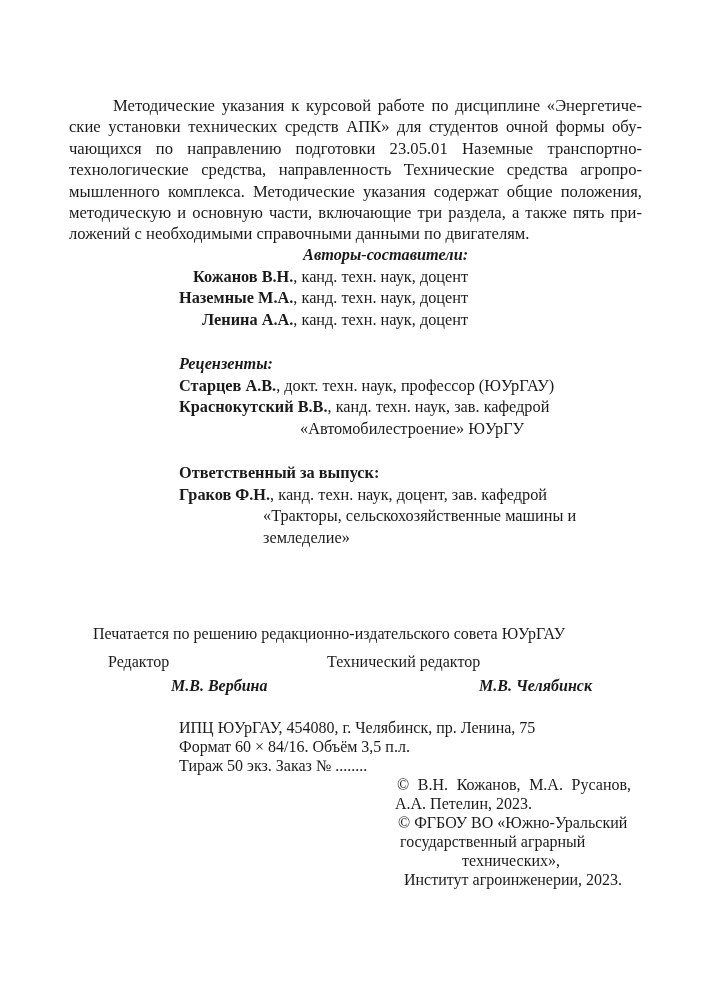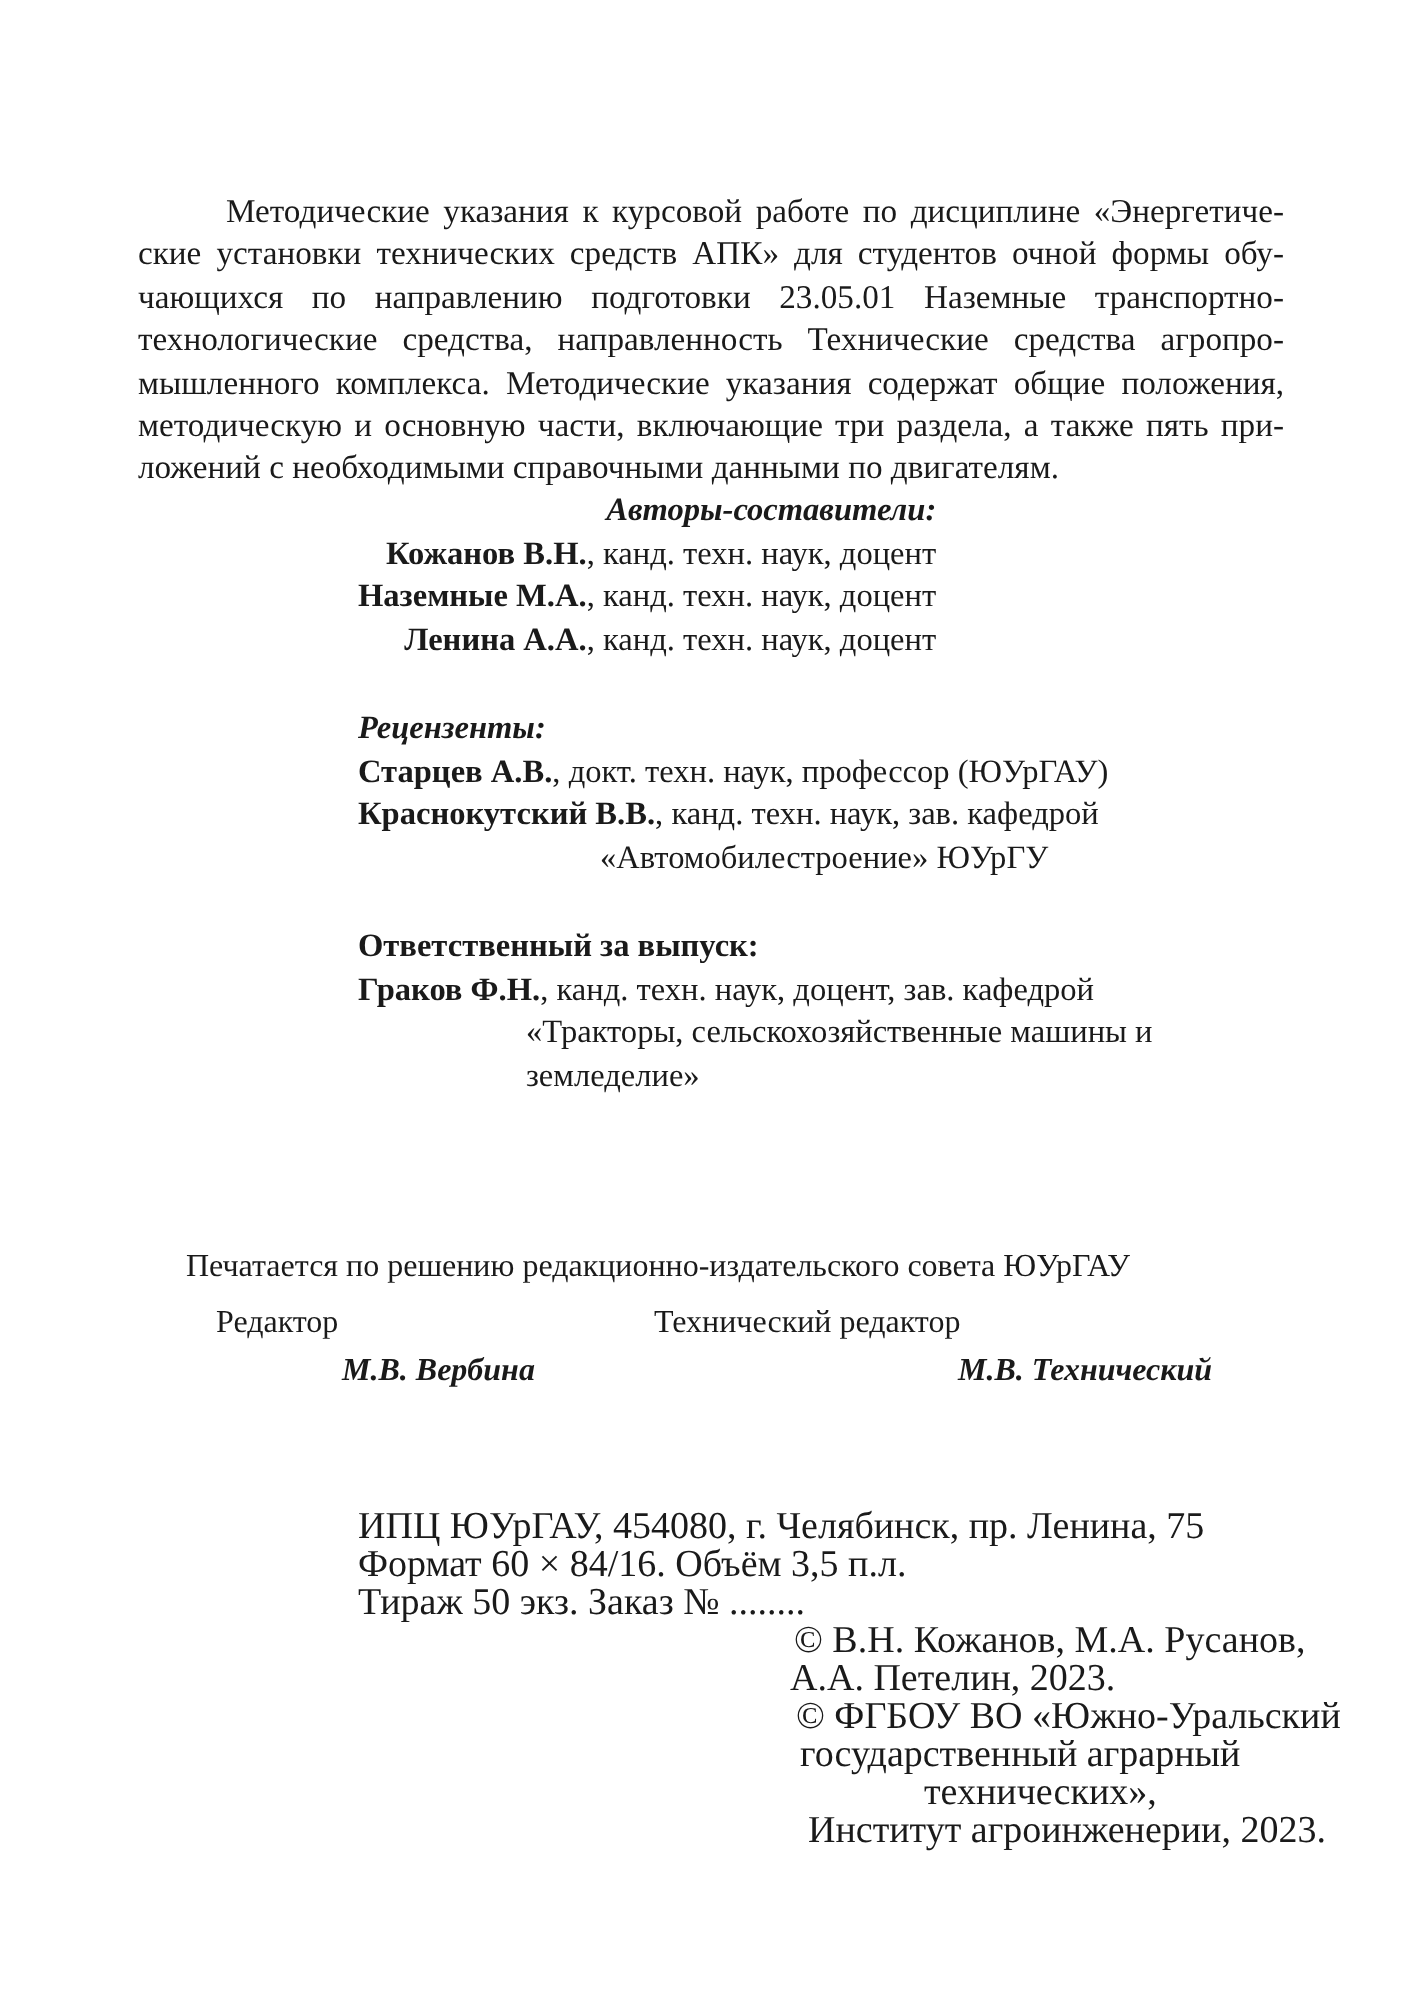--- a/index.html
+++ b/index.html
@@ -39,21 +39,21 @@
       left: 179px;
       font-size: 16.3px;
       line-height: 21.5px;
     }
     .sec .row { display: block; white-space: nowrap; height: 21.5px; }
     .sec .heading-italic { font-style: italic; font-weight: bold; }
     .sec .heading-bold { font-weight: bold; }
     .sec .name { font-weight: bold; }
     .cont { display: block; white-space: nowrap; height: 21.5px; }
     .ital-bold { font-style: italic; font-weight: bold; }
-    .small { font-size: 19px; line-height: 19px; margin-top: 36px; }
+    .small { font-size: 16px; line-height: 19px; }
   </style>
 </head>
 <body>
 
 <div class="para">
   <span class="line first">Методические указания к курсовой работе по дисциплине «Энергетиче-</span>
   <span class="line">ские установки технических средств АПК» для студентов очной формы обу-</span>
   <span class="line">чающихся по направлению подготовки 23.05.01 Наземные транспортно-</span>
   <span class="line">технологические средства, направленность Технические средства агропро-</span>
   <span class="line">мышленного комплекса. Методические указания содержат общие положения,</span>
@@ -81,21 +81,21 @@
   <span class="cont" style="padding-left:84px;">«Тракторы, сельскохозяйственные машины и</span>
   <span class="cont" style="padding-left:84px;">земледелие»</span>
 </div>
 
 <div class="abs" style="left:93px; top:625px; font-size:16px;">Печатается по решению редакционно-издательского совета ЮУрГАУ</div>
 
 <div class="abs" style="left:108px; top:653px; font-size:16px;">Редактор</div>
 <div class="abs" style="left:327px; top:653px; font-size:16px;">Технический редактор</div>
 
 <div class="abs ital-bold" style="left:171px; top:677px; font-size:16px;">М.В. Вербина</div>
-<div class="abs ital-bold" style="left:479px; top:677px; font-size:16px;">М.В. Технический</div>
+<div class="abs ital-bold" style="left:479px; top:677px; font-size:16px;">М.В. Челябинск</div>
 
 <div class="abs small" style="left:179px; top:718px;">
   <div>ИПЦ ЮУрГАУ, 454080, г. Челябинск, пр. Ленина, 75</div>
   <div>Формат 60 × 84/16. Объём 3,5 п.л.</div>
   <div>Тираж 50 экз. Заказ № ........</div>
 </div>
 
 <div class="abs small" style="left:395px; top:775px;">
   <div style="width:234px; text-align:justify; text-align-last:justify; padding-left:2px;">© В.Н. Кожанов, М.А. Русанов,</div>
   <div>А.А. Петелин, 2023.</div>

